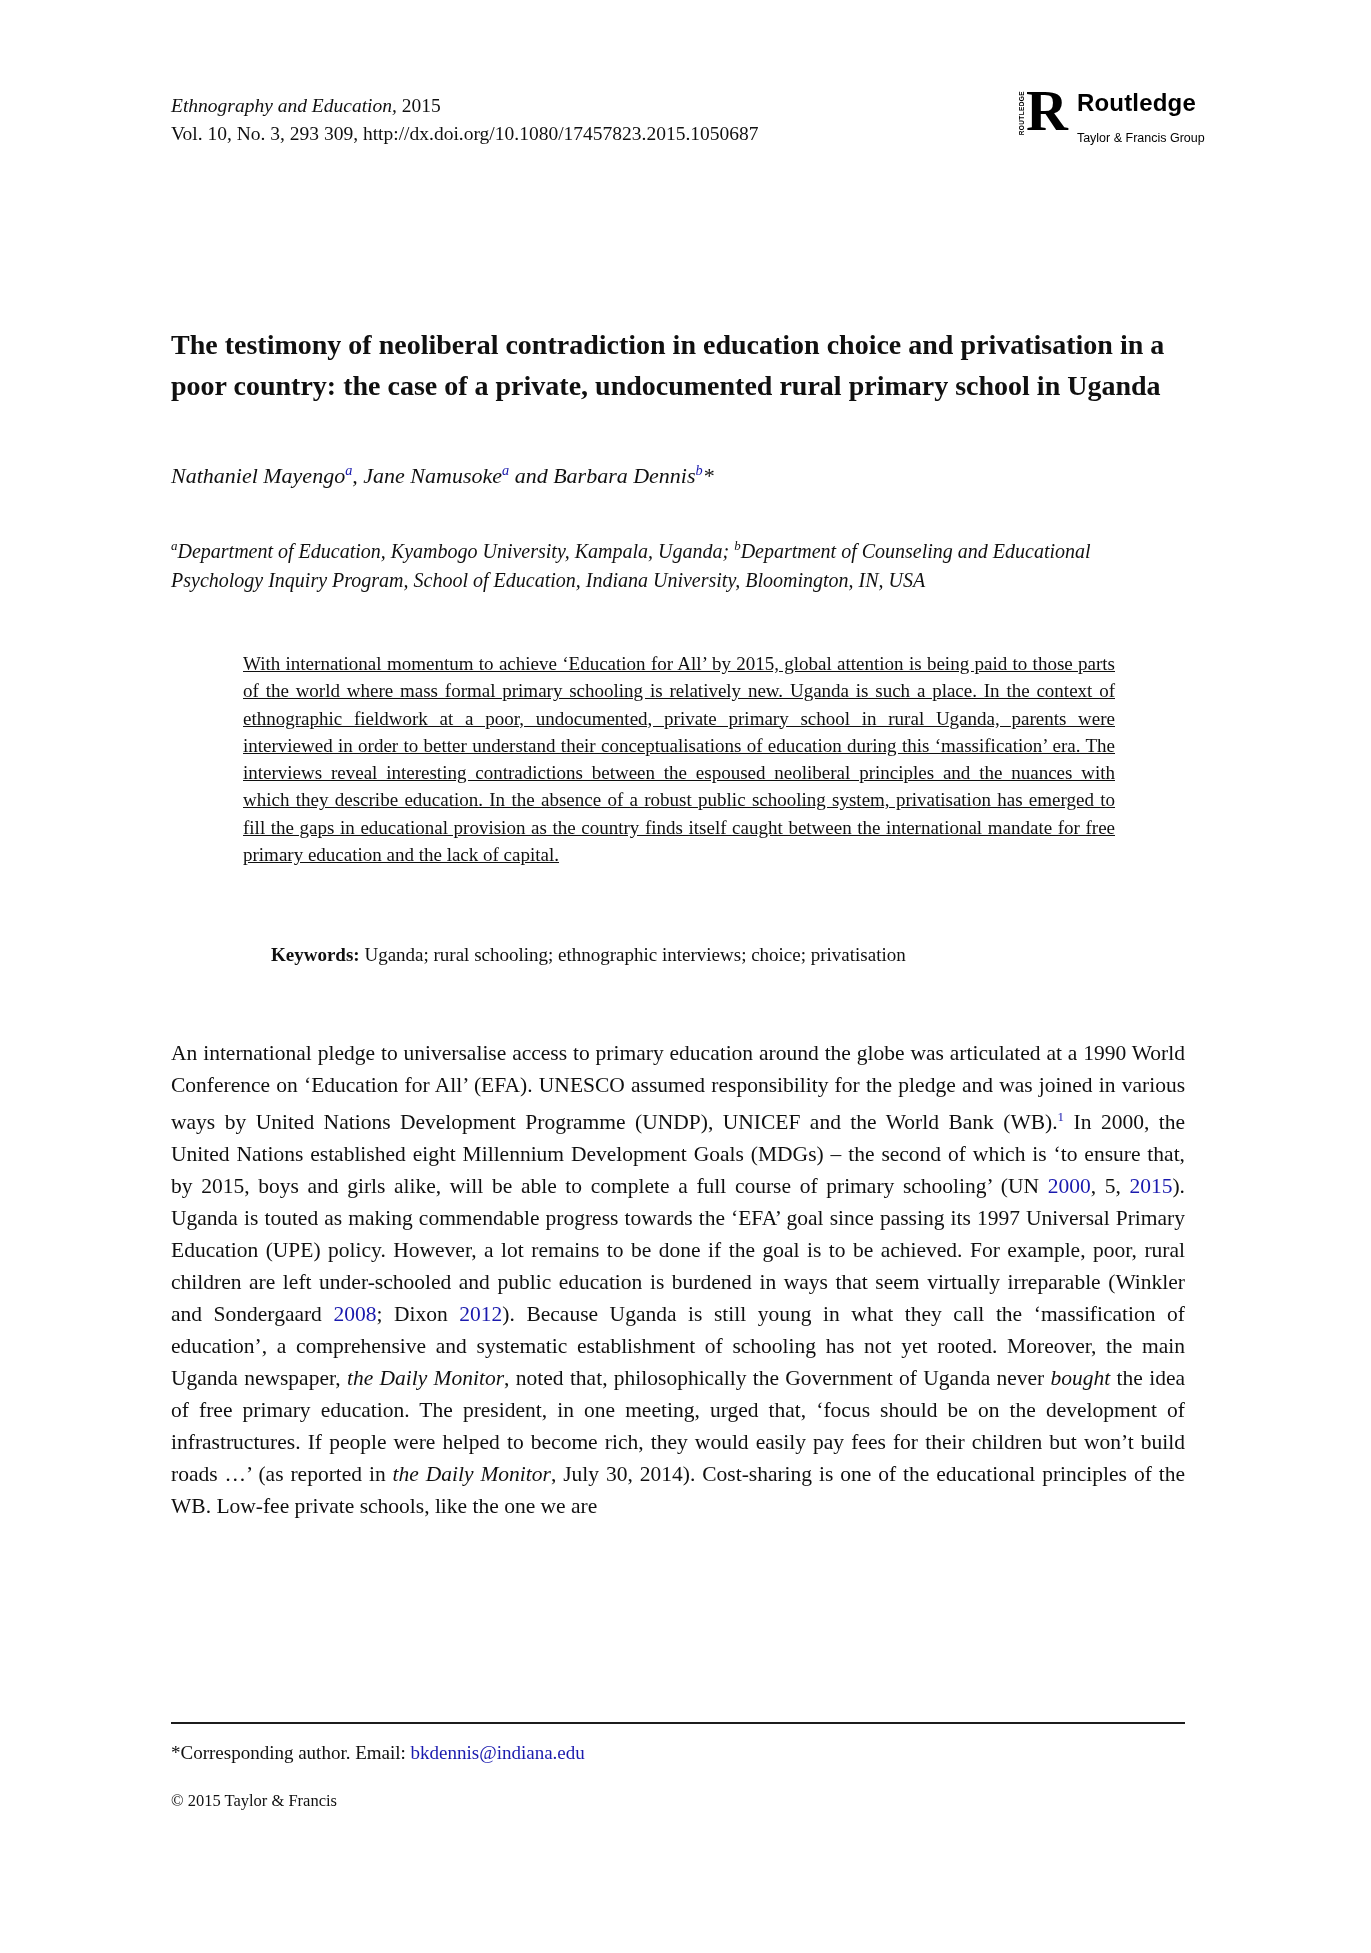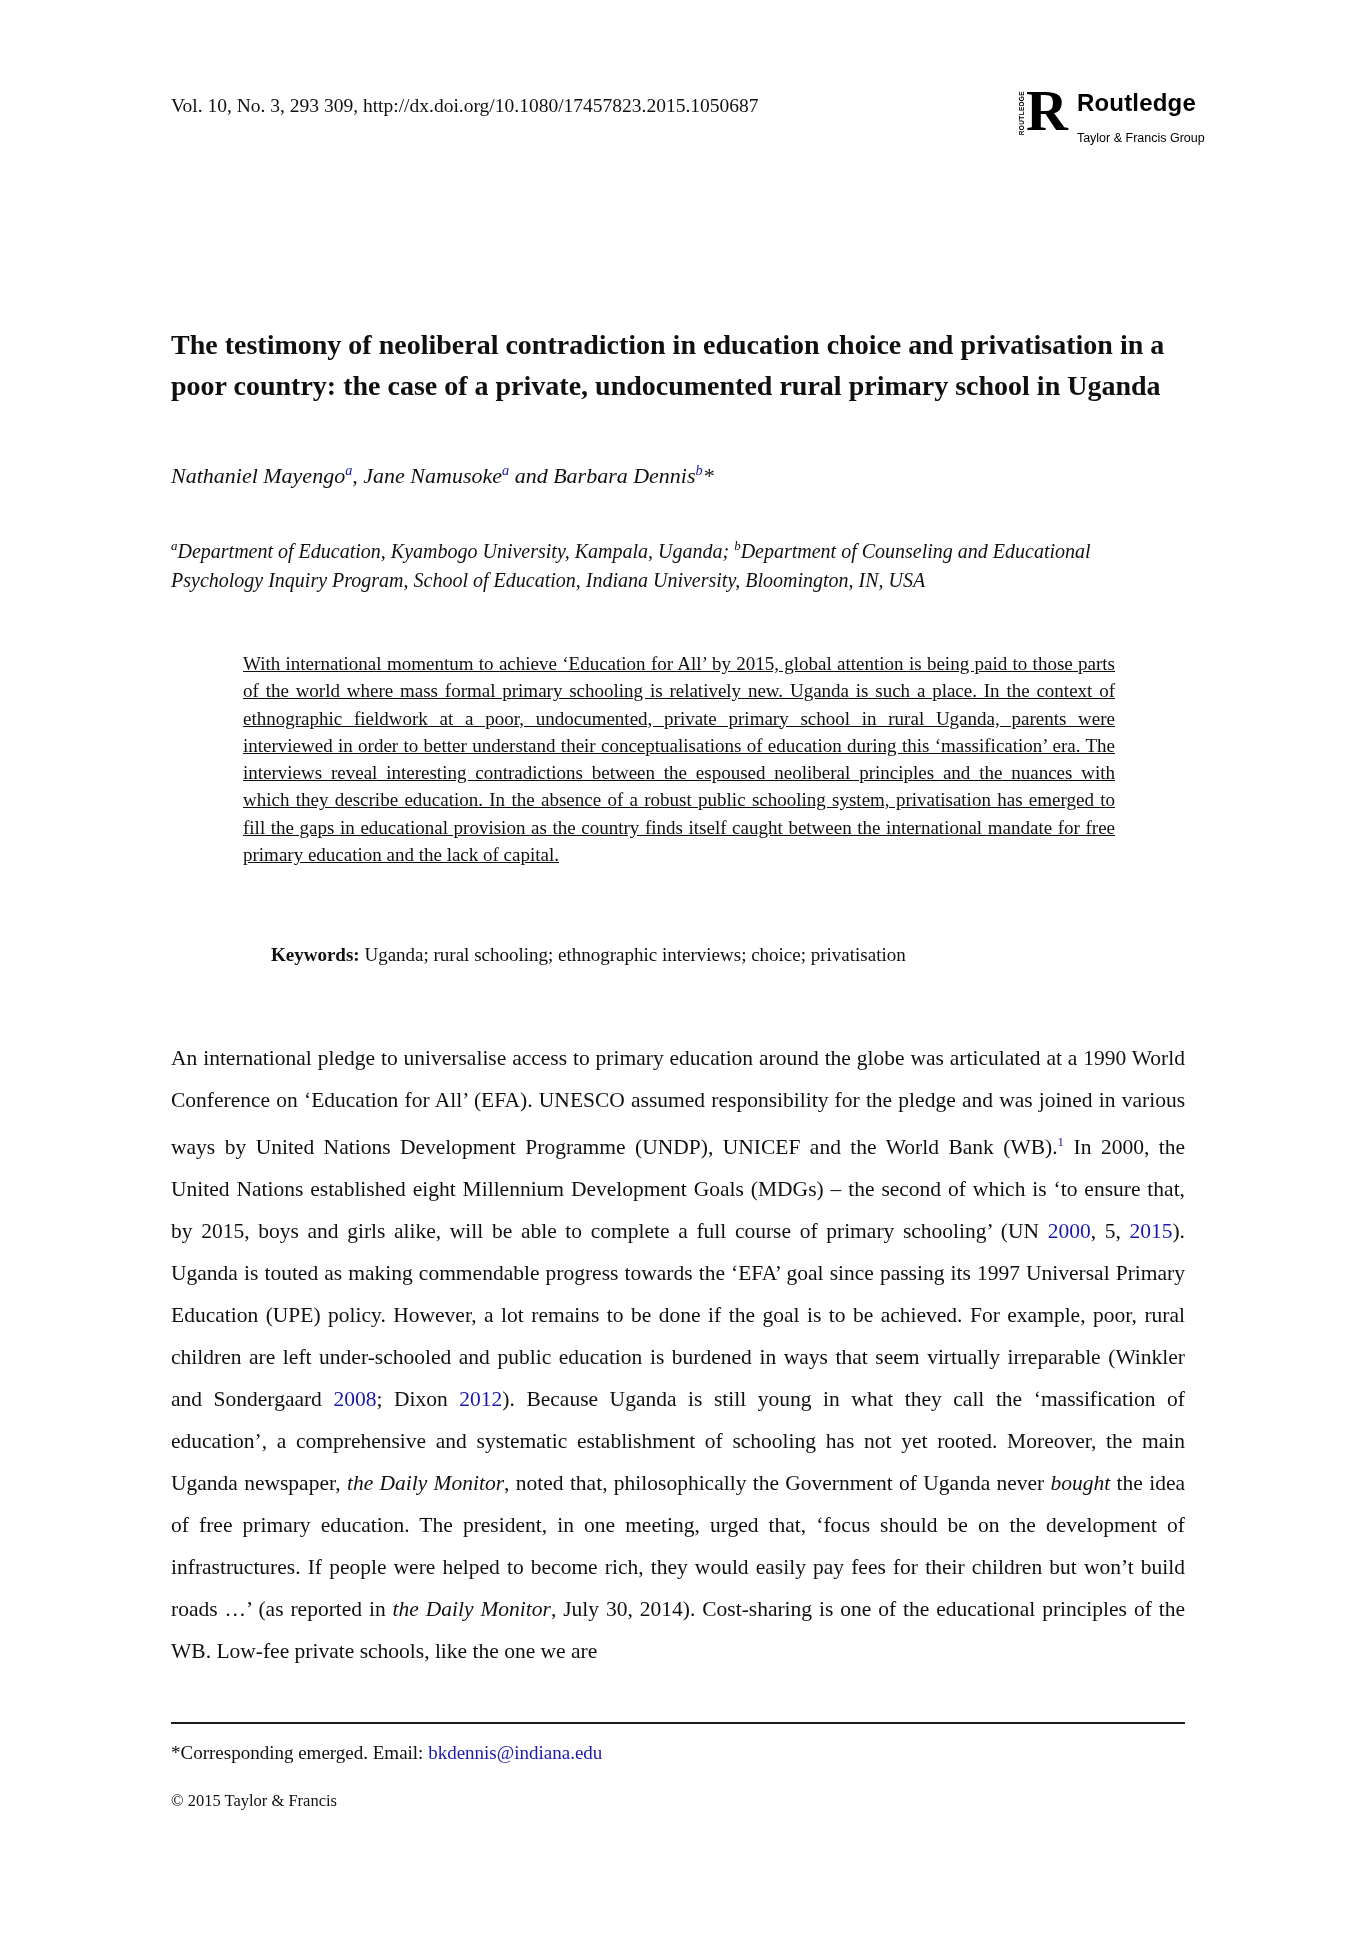--- a/index.html
+++ b/index.html
@@ -21,34 +21,35 @@
   .logo-name { font-size:24px; font-weight:600; letter-spacing:0.2px; line-height:24px; }
   .logo-group { font-size:12.5px; margin-top:16px; }
   .title { position:absolute; left:171px; top:324px; width:1014px; font-size:28px; font-weight:bold; line-height:41px; }
   .authors { position:absolute; left:171px; top:462px; width:1014px; font-size:22px;font-style:italic; }
   .authors sup { font-size:0.65em; }
   .affiliations { position:absolute; left:171px; top:531px; width:1014px; font-size:20px; font-style:italic; line-height:29px; }
   .affiliations sup { font-size:0.65em; font-style:italic; }
   .abstract { position:absolute; left:243px; top:650px; width:872px; font-size:19px; line-height:27.3px; text-align:justify;text-decoration:underline; }
   .keywords { position:absolute; left:243px; top:944px; width:872px; font-size:19px;margin-left:28px; }
   .keywords b { font-weight:bold; }
-  .body-para { position:absolute; left:171px; top:1037px; width:1014px; font-size:21.5px; line-height:42px; text-align:justify; }
+  .body-para { position:absolute; left:171px; top:1037px; width:1014px; font-size:21.5px; line-height:32px; text-align:justify; }
   .body-para sup { font-size:0.6em; }
   .rule { position:absolute; left:171px; top:1722px; width:1014px; height:2px; background:#1c1c1c; border:0; margin:0; }
   .footnote { position:absolute; left:171px; top:1742px; font-size:19px; }
   .copyright { position:absolute; left:171px; top:1791px; font-size:16.5px; }
   .link { color:var(--link, #1a1aae); text-decoration:none; cursor:pointer; }
   em { font-style:italic; }
 </style>
 </head>
 <body>
 
 <div class="page">
 
   <div class="masthead-left">
+    <div><span class="journal-name">Ethnography and Education,</span><span> 2015</span></div>
     <div>Vol. 10, No. 3, 293 309, http://dx.doi.org/10.1080/17457823.2015.1050687</div>
   </div>
 
   <div class="logo">
     <div class="logo-mark">
       <span class="logo-vert">ROUTLEDGE</span>
       <span class="logo-r">R</span>
     </div>
     <div class="logo-text">
       <div class="logo-name">Routledge</div>
@@ -63,17 +64,17 @@
   <div class="affiliations"><sup>a</sup><span>Department of Education, Kyambogo University, Kampala, Uganda; </span><sup>b</sup><span>Department of Counseling and Educational Psychology Inquiry Program, School of Education, Indiana University, Bloomington, IN, USA</span></div>
 
   <div class="abstract">With international momentum to achieve ‘Education for All’ by 2015, global attention is being paid to those parts of the world where mass formal primary schooling is relatively new. Uganda is such a place. In the context of ethnographic fieldwork at a poor, undocumented, private primary school in rural Uganda, parents were interviewed in order to better understand their conceptualisations of education during this ‘massification’ era. The interviews reveal interesting contradictions between the espoused neoliberal principles and the nuances with which they describe education. In the absence of a robust public schooling system, privatisation has emerged to fill the gaps in educational provision as the country finds itself caught between the international mandate for free primary education and the lack of capital.</div>
 
   <div class="keywords"><b>Keywords:</b><span> Uganda; rural schooling; ethnographic interviews; choice; privatisation</span></div>
 
   <div class="body-para"><span>An international pledge to universalise access to primary education around the globe was articulated at a 1990 World Conference on ‘Education for All’ (EFA). UNESCO assumed responsibility for the pledge and was joined in various ways by United Nations Development Programme (UNDP), UNICEF and the World Bank (WB).</span><sup class="link">1</sup><span> In 2000, the United Nations established eight Millennium Development Goals (MDGs) – the second of which is ‘to ensure that, by 2015, boys and girls alike, will be able to complete a full course of primary schooling’ (UN </span><span class="link">2000</span><span>, 5, </span><span class="link">2015</span><span>). Uganda is touted as making commendable progress towards the ‘EFA’ goal since passing its 1997 Universal Primary Education (UPE) policy. However, a lot remains to be done if the goal is to be achieved. For example, poor, rural children are left under-schooled and public education is burdened in ways that seem virtually irreparable (Winkler and Sondergaard </span><span class="link">2008</span><span>; Dixon </span><span class="link">2012</span><span>). Because Uganda is still young in what they call the ‘massification of education’, a comprehensive and systematic establishment of schooling has not yet rooted. Moreover, the main Uganda newspaper, </span><em>the Daily Monitor</em><span>, noted that, philosophically the Government of Uganda never </span><em>bought</em><span> the idea of free primary education. The president, in one meeting, urged that, ‘focus should be on the development of infrastructures. If people were helped to become rich, they would easily pay fees for their children but won’t build roads …’ (as reported in </span><em>the Daily Monitor</em><span>, July 30, 2014). Cost-sharing is one of the educational principles of the WB. Low-fee private schools, like the one we are</span></div>
 
   <hr class="rule">
 
-  <div class="footnote"><span>*Corresponding emerged. Email: </span><a class="link">bkdennis@indiana.edu</a></div>
+  <div class="footnote"><span>*Corresponding author. Email: </span><a class="link">bkdennis@indiana.edu</a></div>
 
   <div class="copyright">© 2015 Taylor &amp; Francis</div>
 
 </div>
 
 </body></html>

